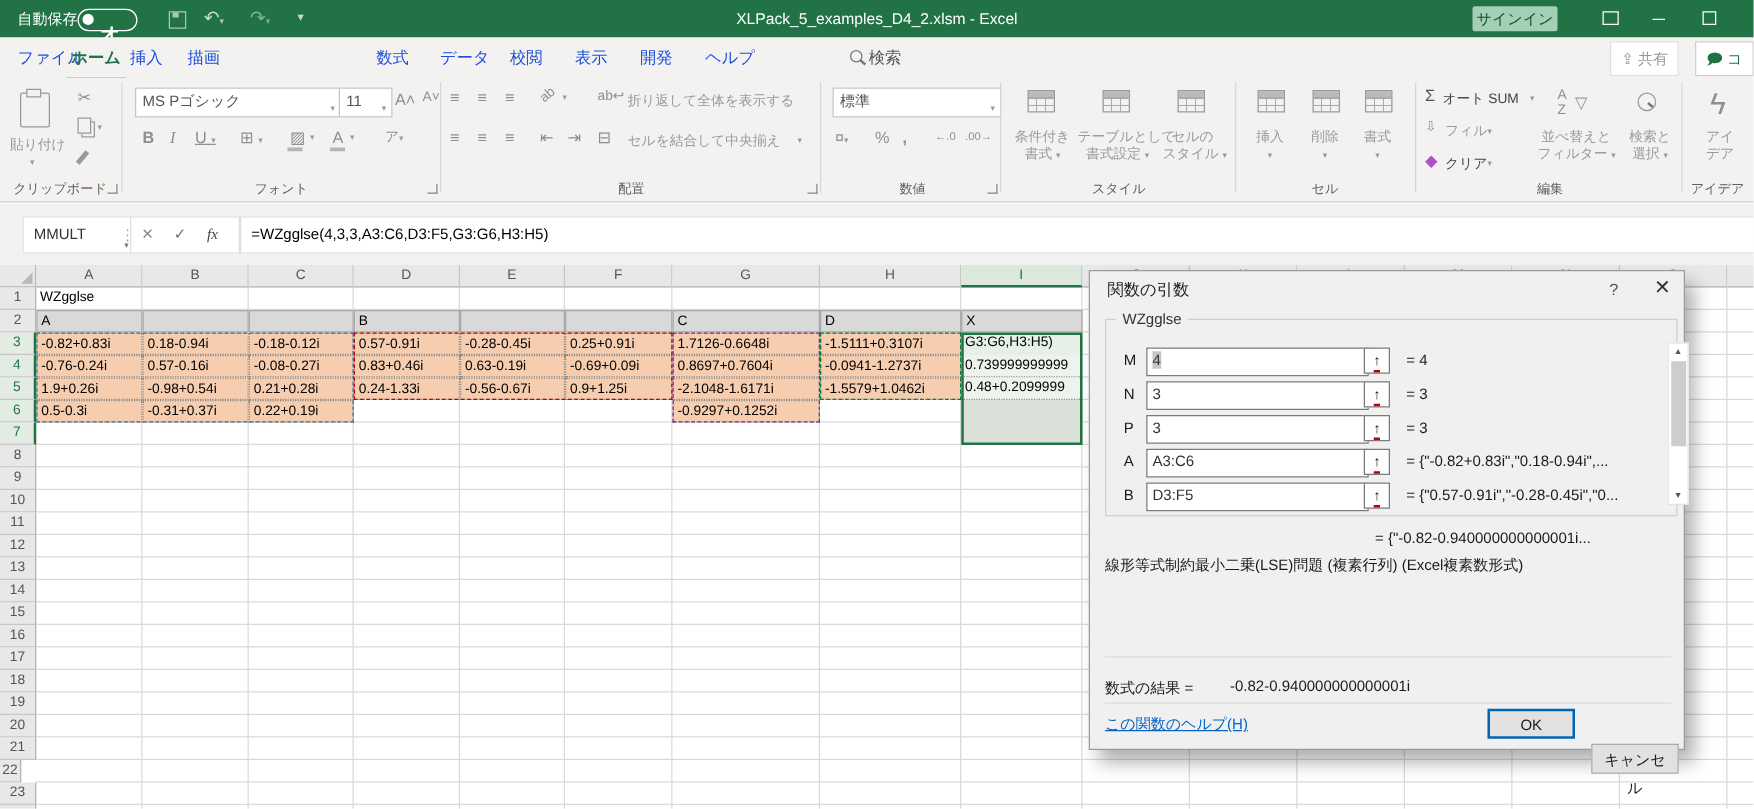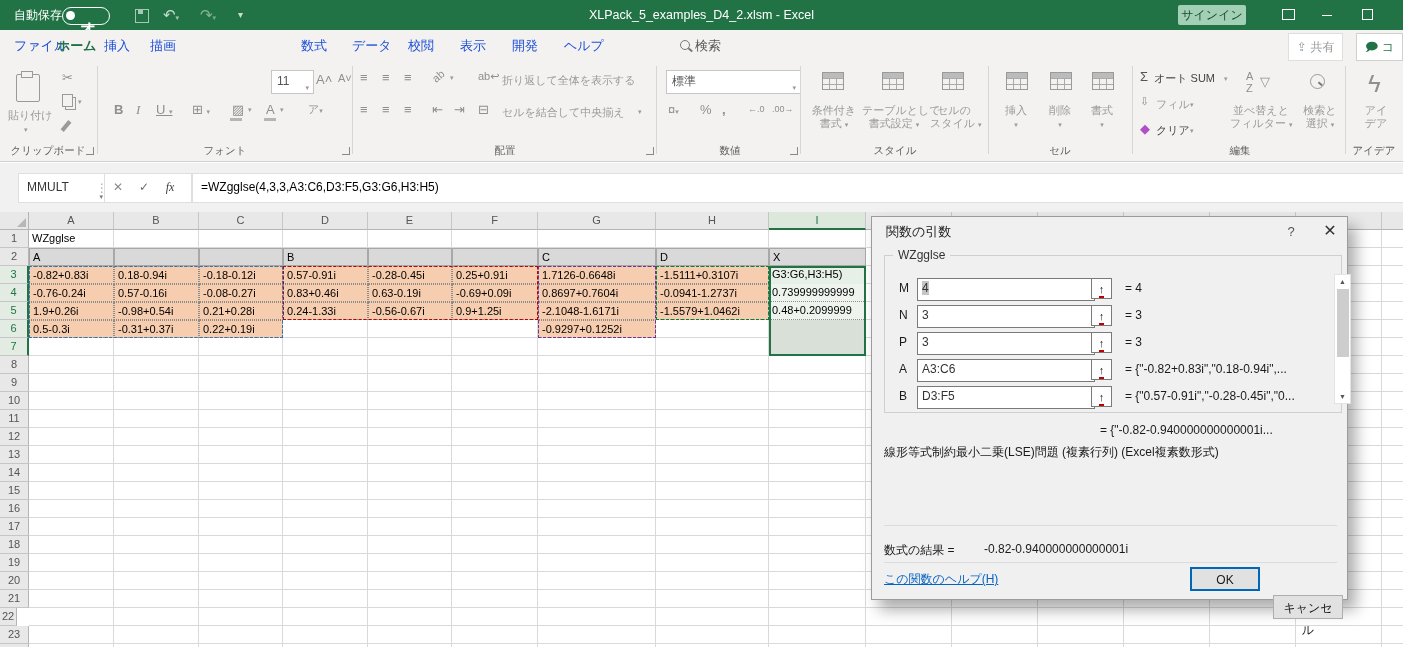--- a/index.html
+++ b/index.html
@@ -156,20 +156,21 @@
   <span class="rlbl" style="left:8px;top:46px">貼り付け</span>
   <span class="caret" style="position:absolute;left:24px;top:64px">▾</span>
   <span class="ric" style="left:62px;top:8px">✂</span>
   <span class="ic-copy" style="left:62px;top:32px"></span>
   <span class="caret" style="position:absolute;left:78px;top:36px">▾</span>
   <span class="ic-brush" style="left:64px;top:58px"></span>
   <span class="glabel" style="left:8px;width:80px">クリップボード</span>
   <span class="dlaunch" style="left:86px"></span>
   <div class="gdiv" style="left:97px"></div>
 
+  <span class="combo" style="left:108px;top:8px;width:158px;height:22px"><span>MS Pゴシック</span><span class="caret">▾</span></span>
   <span class="combo" style="left:271px;top:8px;width:36px;height:22px"><span>11</span><span class="caret">▾</span></span>
   <span class="ric" style="left:316px;top:10px">A˄</span>
   <span class="ric" style="left:338px;top:10px;font-size:11px">A˅</span>
   <span class="ric" style="left:114px;top:40px;font-weight:bold">B</span>
   <span class="ric" style="left:136px;top:40px;font-style:italic;font-family:'Liberation Serif',serif">I</span>
   <span class="ric" style="left:156px;top:40px;text-decoration:underline">U <span class="caret">▾</span></span>
   <span class="ric" style="left:192px;top:40px">⊞ <span class="caret">▾</span></span>
   <span class="ric" style="left:232px;top:40px">▨</span>
     <span class="colorbar" style="left:230px;top:56px"></span>
     <span class="caret" style="position:absolute;left:248px;top:44px">▾</span>

